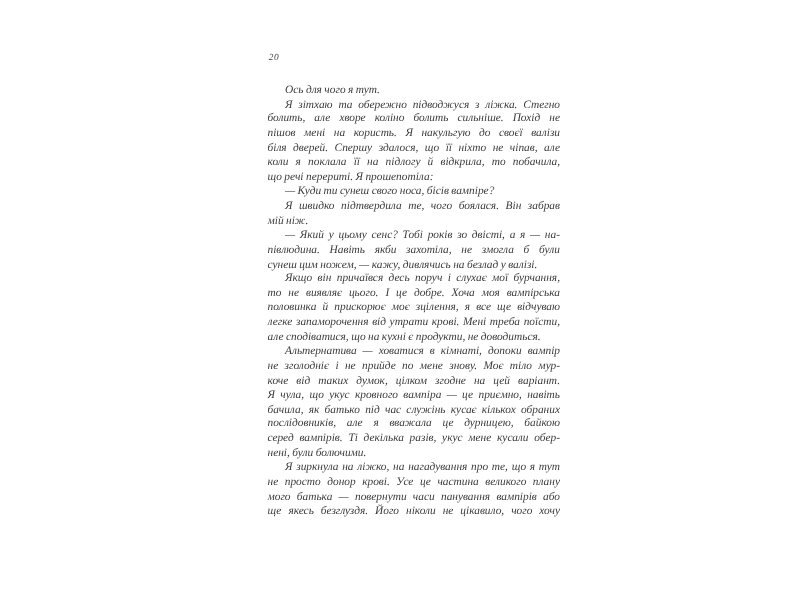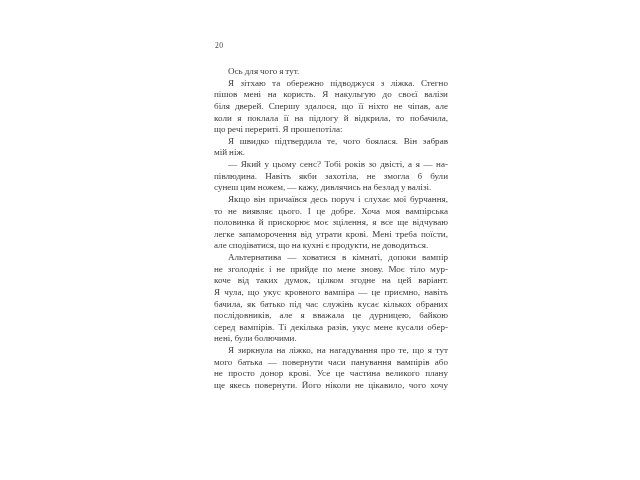--- a/index.html
+++ b/index.html
@@ -12,20 +12,21 @@
   }
   .book-page {
     position: absolute;
     left: 0;
     top: 0;
     width: 640px;
     height: 480px;
     background: #ffffff;
     font-family: "Liberation Serif", "DejaVu Serif", serif;
     color: #3a3a3a;
+    font-style: italic;
   }
   .page-number {
     position: absolute;
     left: 215px;
     top: 41px;
     font-size: 7.5px;
     letter-spacing: 0.5px;
     color: #3f3f3f;
   }
   .text-block {
@@ -53,40 +54,42 @@
   }
 </style>
 </head>
 <body>
 
 <div class="book-page">
   <div class="page-number">20</div>
   <div class="text-block" id="text-block">
       <div class="line indent endp">Ось для чого я тут.</div>
       <div class="line indent">Я зітхаю та обережно підводжуся з ліжка. Стегно</div>
+      <div class="line">болить, але хворе коліно болить сильніше. Похід не</div>
       <div class="line">пішов мені на користь. Я накульгую до своєї валізи</div>
       <div class="line">біля дверей. Спершу здалося, що її ніхто не чіпав, але</div>
       <div class="line">коли я поклала її на підлогу й відкрила, то побачила,</div>
       <div class="line endp">що речі перериті. Я прошепотіла:</div>
+      <div class="line indent endp">— Куди ти сунеш свого носа, бісів вампіре?</div>
       <div class="line indent">Я швидко підтвердила те, чого боялася. Він забрав</div>
       <div class="line endp">мій ніж.</div>
       <div class="line indent">— Який у цьому сенс? Тобі років зо двісті, а я — на-</div>
       <div class="line">півлюдина. Навіть якби захотіла, не змогла б були</div>
       <div class="line endp">сунеш цим ножем, — кажу, дивлячись на безлад у валізі.</div>
       <div class="line indent">Якщо він причаївся десь поруч і слухає мої бурчання,</div>
       <div class="line">то не виявляє цього. І це добре. Хоча моя вампірська</div>
       <div class="line">половинка й прискорює моє зцілення, я все ще відчуваю</div>
       <div class="line">легке запаморочення від утрати крові. Мені треба поїсти,</div>
       <div class="line endp">але сподіватися, що на кухні є продукти, не доводиться.</div>
       <div class="line indent">Альтернатива — ховатися в кімнаті, допоки вампір</div>
       <div class="line">не зголодніє і не прийде по мене знову. Моє тіло мур-</div>
       <div class="line">коче від таких думок, цілком згодне на цей варіант.</div>
       <div class="line">Я чула, що укус кровного вампіра — це приємно, навіть</div>
       <div class="line">бачила, як батько під час служінь кусає кількох обраних</div>
       <div class="line">послідовників, але я вважала це дурницею, байкою</div>
       <div class="line">серед вампірів. Ті декілька разів, укус мене кусали обер-</div>
       <div class="line endp">нені, були болючими.</div>
       <div class="line indent">Я зиркнула на ліжко, на нагадування про те, що я тут</div>
+      <div class="line">не просто донор крові. Усе це частина великого плану</div>
       <div class="line">мого батька — повернути часи панування вампірів або</div>
-      <div class="line">не просто донор крові. Усе це частина великого плану</div>
-      <div class="line">ще якесь повернути. Його ніколи не цікавило, чого хочу</div>
+      <div class="line">ще якесь безглуздя. Його ніколи не цікавило, чого хочу</div>
     </div>
 </div>
 
 </body></html>

